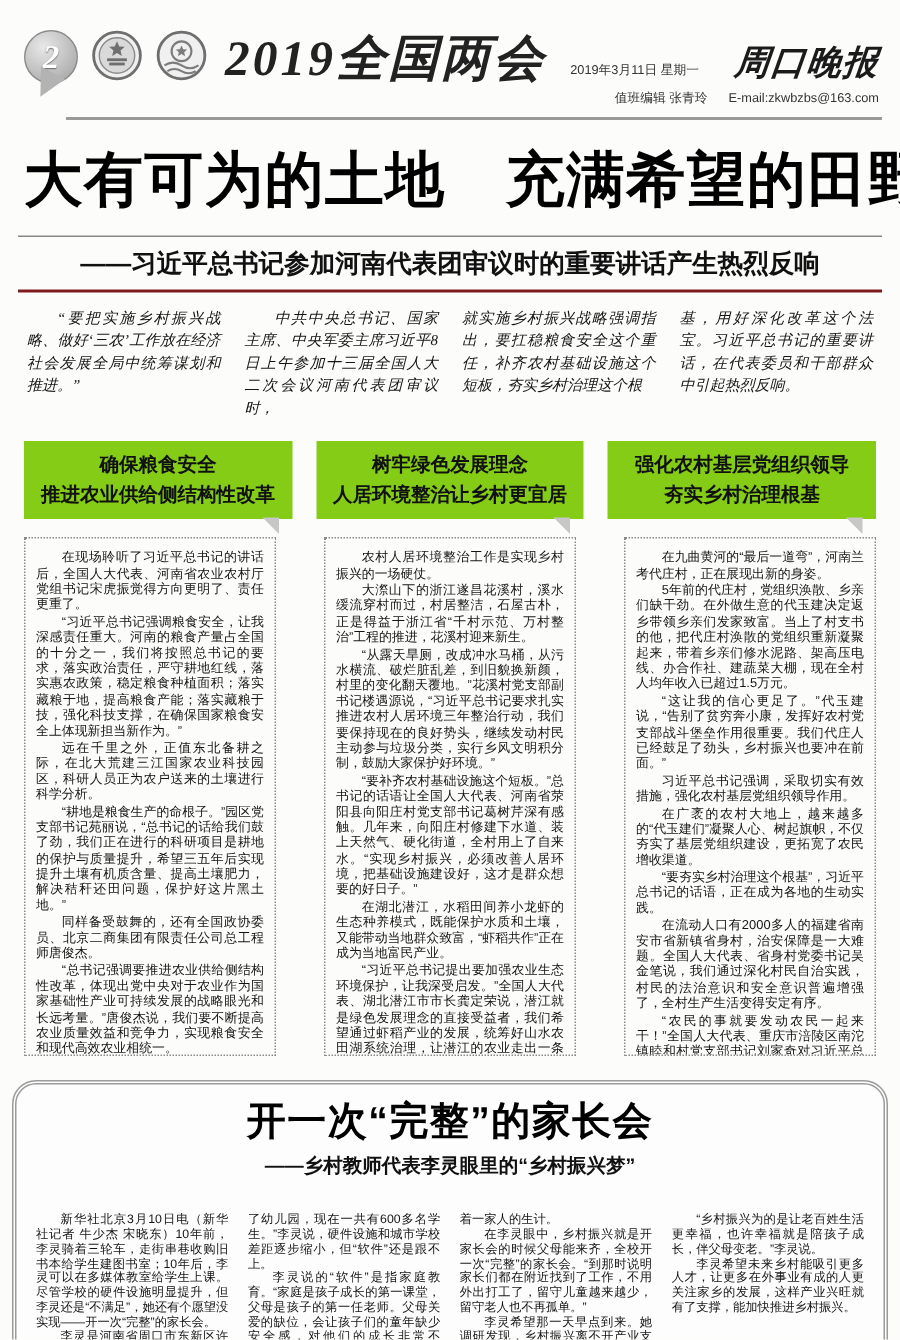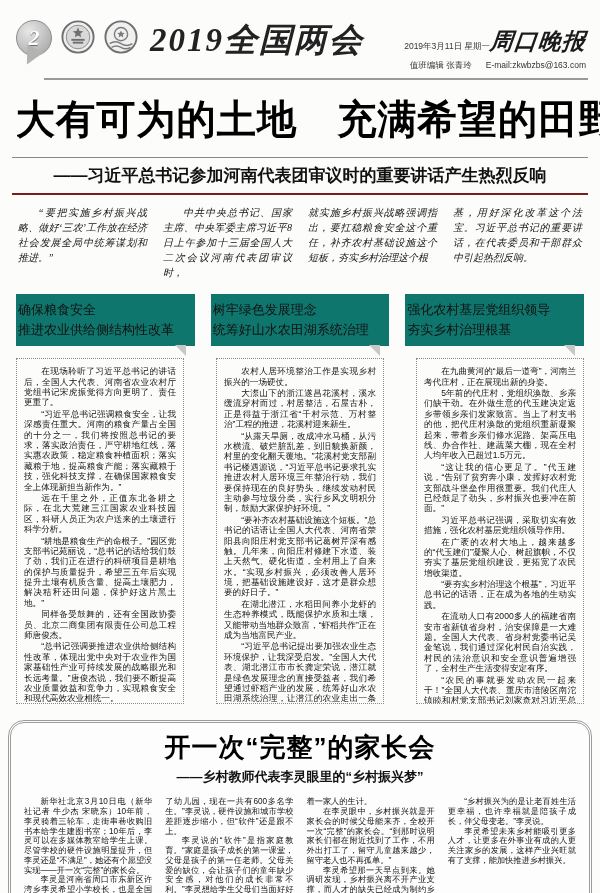--- a/index.html
+++ b/index.html
@@ -13,53 +13,53 @@
     background:radial-gradient(circle at 35% 30%, #e8e8e8, #9e9e9e);
     border:1px solid #8a8a8a;display:flex;align-items:center;justify-content:center;
     font-family:"Liberation Serif",serif;font-size:22px;font-style:italic;font-weight:700;
     color:#fff;text-shadow:0 1px 1px #666;z-index:2;}
   .pin::after{content:"";position:absolute;left:3px;top:26px;
     border:9px solid transparent;border-top:18px solid #b3b3b3;transform:rotate(28deg);z-index:1;}
   .emblem{width:34px;height:34px;margin-left:9px;flex:none;}
   .title-script{margin-left:12px;font-family:"Liberation Serif",serif;font-style:italic;
     font-weight:700;font-size:33px;letter-spacing:2px;color:#222;line-height:40px;white-space:nowrap;}
   .head-right{margin-left:auto;text-align:right;padding-top:6px;}
-  .head-right .row1{display:flex;align-items:flex-end;justify-content:flex-end;gap:0;}
+  .head-right .row1{display:flex;align-items:flex-end;justify-content:flex-end;gap:24px;}
   .date-line{font-size:8.5px;color:#333;padding-bottom:4px;white-space:nowrap;}
   .masthead{font-family:"Liberation Serif",serif;font-style:italic;font-weight:900;
     font-size:23px;letter-spacing:1px;transform:skewX(-6deg);white-space:nowrap;}
   .row2{font-size:8.5px;color:#333;margin-top:3px;white-space:nowrap;}
   .row2 .ed{margin-right:14px;}
   .header-rule{margin:0 12px 0 44px;border-top:2px solid #9a9a9a;}
   
   .headline{margin:12px 10px 0;text-align:center;font-size:40px;font-weight:900;
     letter-spacing:1px;white-space:nowrap;transform:scaleX(.98);color:#000;}
   .subhead-wrap{margin:10px 12px 0;border-top:1px solid #888;border-bottom:2px solid #7f1d1d;padding:6px 0;}
   .subhead{text-align:center;font-size:17px;font-weight:700;color:#111;}
   .intro{display:flex;gap:16px;margin:10px 18px 0;}
   .intro-col{flex:1;font-family:"Liberation Serif",serif;font-style:italic;font-size:10px;
     line-height:1.5;text-align:justify;color:#151515;}
   .intro-col.ind{ text-indent:2em;}
   
   .kickers{display:flex;gap:16px;margin:14px 16px 0;}
-  .kicker{flex:1;position:relative;background:#0f766e;
-    font-size:13px;font-weight:400;line-height:1.55;padding:6px 2px;color:#111;}
+  .kicker{flex:1;position:relative;background:#84cc16;text-align:center;
+    font-size:13px;font-weight:700;line-height:1.55;padding:6px 2px;color:#111;}
   .kicker::after{content:"";position:absolute;bottom:-10px;right:9px;width:0;height:0;
     border-top:11px solid #c7c7c7;border-left:11px solid transparent;}
   
   .cols{display:flex;gap:32px;margin:12px 16px 0;}
   .acol{flex:1;border:1px dotted #8a8a8a;padding:7px 7px;height:330px;overflow:hidden;
     font-size:8.6px;line-height:1.21;text-align:justify;color:#141414;}
   .acol p{margin:0 0 1px;text-indent:2em;}
   
   .feature{margin:16px 8px 0;border:3px double #9b9b9b;border-radius:16px;
     padding:5px 13px 8px;background:#fdfdfd;position:relative;}
   .feature-title{text-align:center;font-size:26px;font-weight:900;letter-spacing:1px;
     margin:2px 0 3px;color:#000;}
-  .feature-sub{text-align:center;font-size:13px;font-weight:700;margin-bottom:11px;color:#111;}
+  .feature-sub{text-align:center;font-size:13px;font-weight:700;margin-bottom:22px;color:#111;}
   .fcols{display:flex;gap:13px;height:138px;overflow:hidden;}
   .fcol{flex:1;font-size:8.2px;line-height:1.19;text-align:justify;color:#141414;}
   .fcol p{margin:0;text-indent:2em;}
   .fcol p.cont{text-indent:0;}
 </style>
 </head>
 <body>
 
 <div class="header">
   <div class="pin">
@@ -104,21 +104,21 @@
   <div class="intro-col">基，用好深化改革这个法宝。习近平总书记的重要讲话，在代表委员和干部群众中引起热烈反响。</div>
 </div>
 
 <div class="kickers">
   <div class="kicker">
     <div>确保粮食安全</div>
     <div>推进农业供给侧结构性改革</div>
   </div>
   <div class="kicker">
     <div>树牢绿色发展理念</div>
-    <div>统筹好山水农田湖系统治理</div>
+    <div>人居环境整治让乡村更宜居</div>
   </div>
   <div class="kicker">
     <div>强化农村基层党组织领导</div>
     <div>夯实乡村治理根基</div>
   </div>
 </div>
 
 <div class="cols">
   <div class="acol">
     <p>在现场聆听了习近平总书记的讲话后，全国人大代表、河南省农业农村厅党组书记宋虎振觉得方向更明了、责任更重了。</p>

